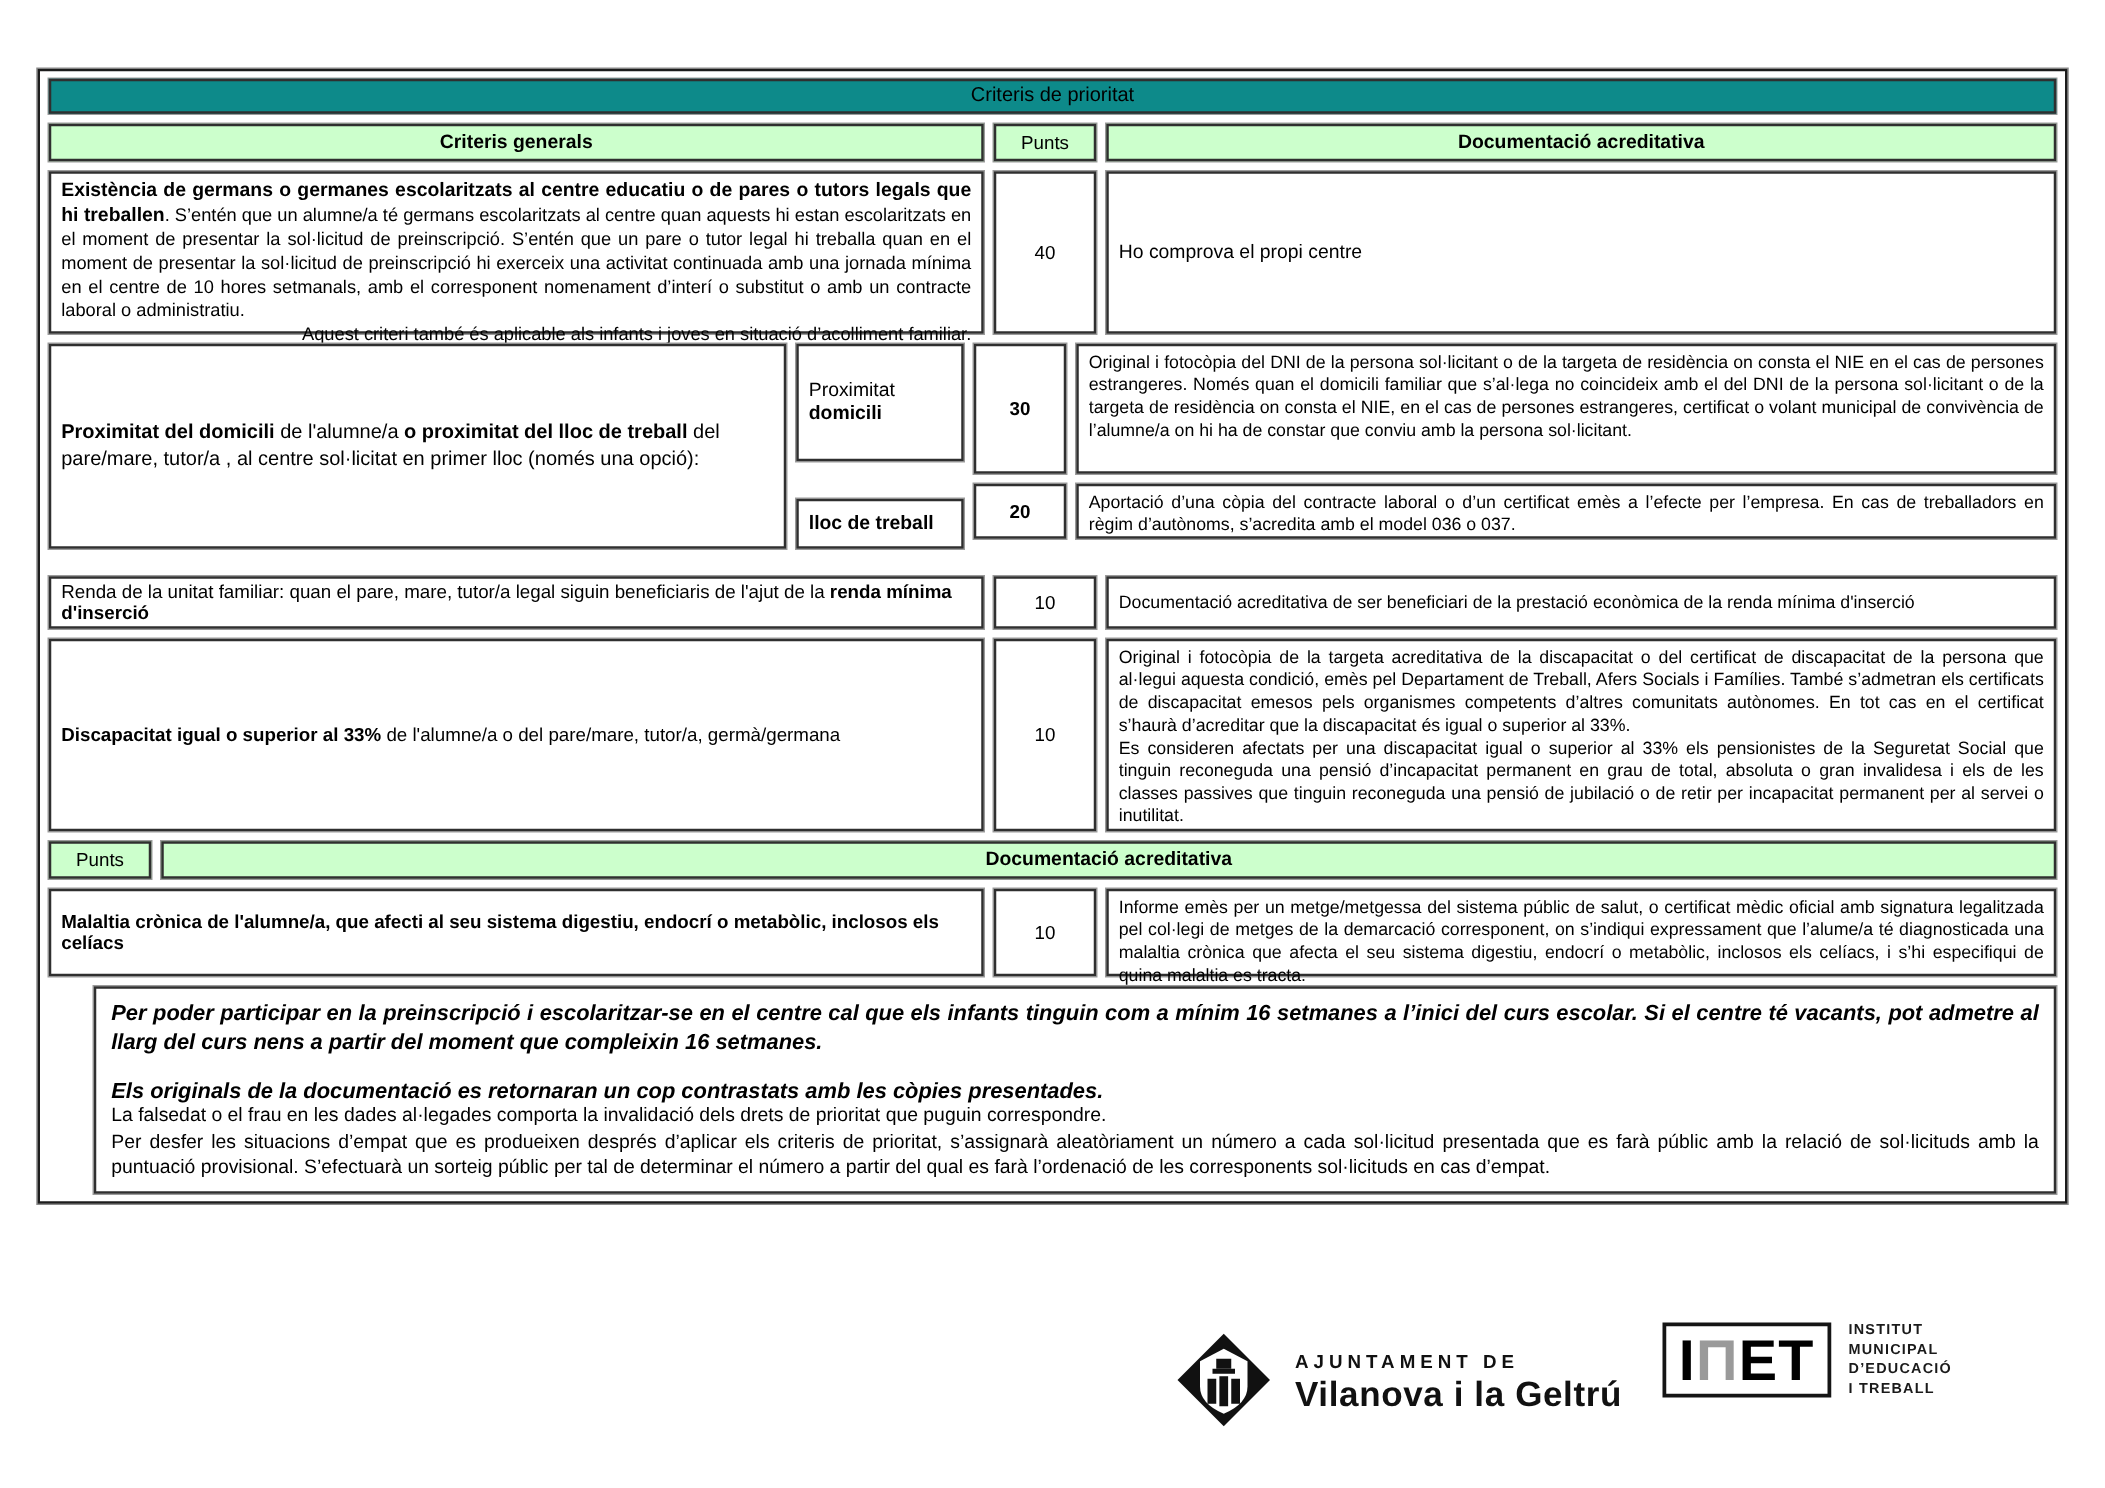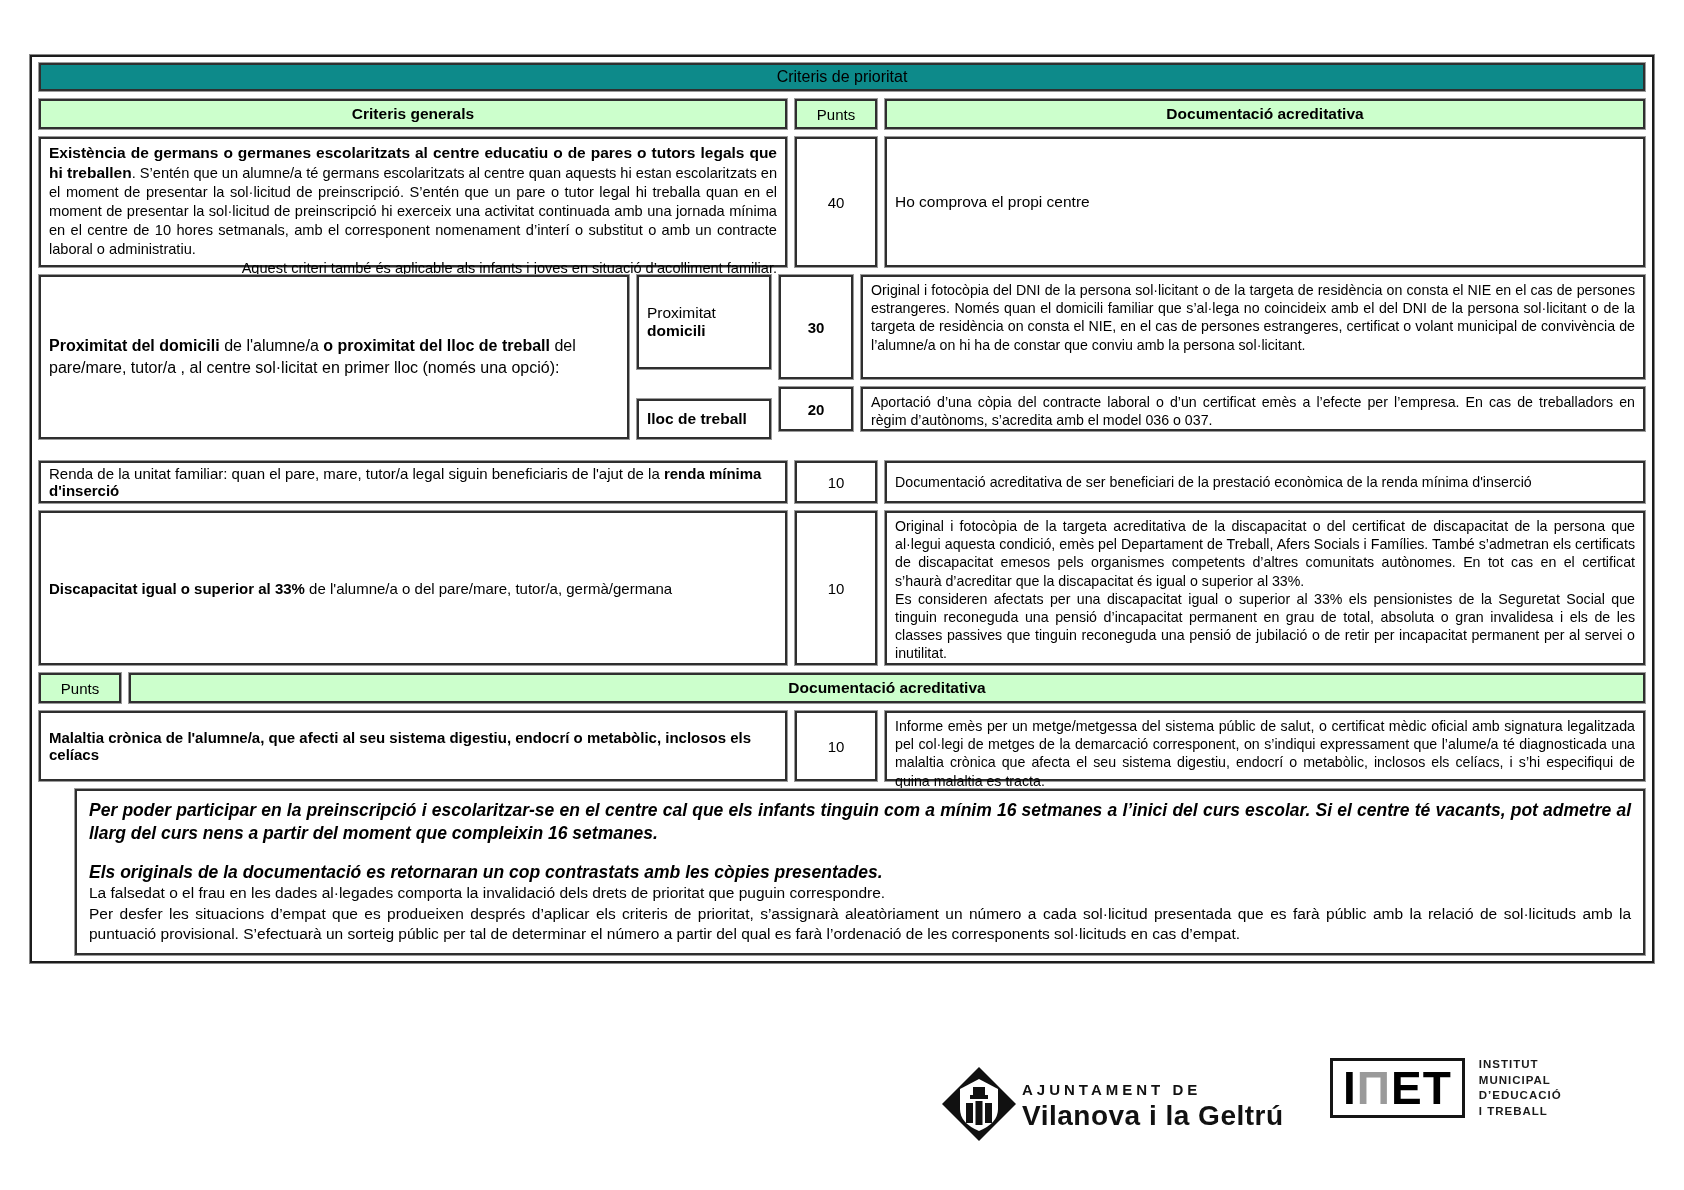--- a/index.html
+++ b/index.html
@@ -29,21 +29,21 @@
   .prox-bot{height:44px;}
   .lbl-cell{display:flex;align-items:center;font-size:15.5px;}
   .pts-cell{display:flex;align-items:center;justify-content:center;font-weight:bold;font-size:15px;}
   
   .foot-cell{font-size:15.5px;line-height:1.32;padding:8px 12px;margin-left:40px;}
   .foot-bold{font-weight:bold;font-style:italic;font-size:17.5px;line-height:1.3;text-align:justify;}
   .gap{height:16px;}
   
   .logos{position:absolute;left:0;top:1000px;width:1624px;height:120px;}
   .aj-logo{position:absolute;left:910px;top:10px;display:flex;align-items:center;}
-  .aj-text{margin-left:4px;}
+  .aj-text{margin-left:18px;}
   .aj-line1{font-size:15px;letter-spacing:4px;font-weight:bold;color:#111;}
   .aj-line2{font-size:28px;font-weight:bold;color:#111;margin-top:2px;letter-spacing:0.5px;}
   .imet{position:absolute;left:1300px;top:2px;display:flex;align-items:center;}
   .imet-box{border:3px solid #151515;padding:4px 10px;display:flex;align-items:center;}
   .imet-letter{font-weight:900;font-size:46px;line-height:1;font-family:"Liberation Sans",sans-serif;letter-spacing:1px;}
   .imet-gray{color:#9a9a9a;}
   .imet-caption{margin-left:14px;font-size:11.5px;font-weight:bold;letter-spacing:1px;line-height:1.35;color:#1a1a1a;}
 </style>
 </head>
 <body>

